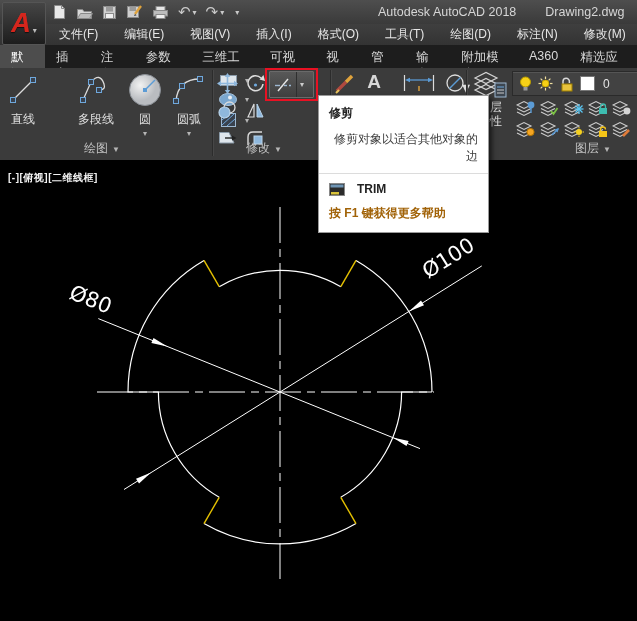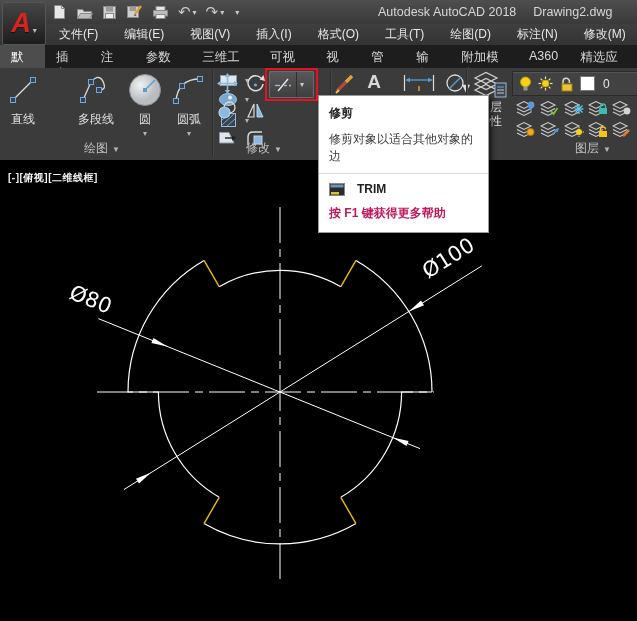--- a/index.html
+++ b/index.html
@@ -17,21 +17,21 @@
         display:flex;align-items:center;justify-content:center;}
   .logo .a{font-size:27px;font-weight:bold;font-style:italic;
            background:linear-gradient(#ff5a4e,#a80f0a);-webkit-background-clip:text;background-clip:text;color:#d5261d;
            text-shadow:0 1px 1px rgba(0,0,0,.6);line-height:1;}
   .logo .dd{color:#bbb;font-size:8px;margin-left:2px;margin-top:14px;}
   .qat{position:absolute;left:52px;top:3px;height:18px;display:flex;align-items:center;gap:9px;z-index:3;}
   .qat .qbtn{display:flex;align-items:center;}
   .qat svg{display:block;}
   .qat .dd{color:#c9c9c9;font-size:8px;margin-left:2px;}
   .qat .uglyph{color:#c9c9c9;font-size:15px;line-height:14px;}
-  .title-text{position:absolute;left:378px;top:5px;display:flex;gap:17px;color:#d6d6d6;font-size:12.5px;z-index:2;}
+  .title-text{position:absolute;left:378px;top:5px;display:flex;gap:29px;color:#d6d6d6;font-size:12.5px;z-index:2;}
   
   .tabbar{position:absolute;left:0;top:45px;width:637px;height:23px;background:#1d1d1d;
           display:flex;align-items:stretch;color:#d8d8d8;font-size:12.5px;}
   .tab{padding:4px 11px 0 11px;cursor:default;}
   .tab.active{background:#4d4d4d;color:#fff;}
   
   .ribbon{position:absolute;left:0;top:68px;width:637px;height:92px;background:#3b3b3b;
           border-bottom:1px solid #1c1c1c;color:#ddd;}
   .vsep{position:absolute;top:2px;height:86px;width:1px;background:#2c2c2c;border-right:1px solid #474747;}
   .plabel{position:absolute;bottom:3px;font-size:12px;color:#c2c2c2;white-space:nowrap;margin-top:44px;}
@@ -58,24 +58,24 @@
   .layerstate .zero{color:#e6e6e6;font-size:12px;margin-left:2px;}
   .lgrid{position:absolute;left:514px;top:30px;width:122px;display:grid;
          grid-template-columns:repeat(5,24px);grid-auto-rows:21px;align-items:center;justify-items:center;}
   .lpbtn{position:absolute;left:468px;top:2px;width:44px;height:72px;display:flex;flex-direction:column;
          align-items:center;color:#e0e0e0;font-size:12px;}
   .lpbtn .txt{line-height:14px;}
   
   .tooltip{position:absolute;left:278px;top:95px;width:169px;background:#fff;border:1px solid #9a9a9a;
            box-shadow:3px 3px 5px rgba(0,0,0,.6);z-index:20;font-size:12px;color:#333;margin-left:40px;}
   .tt-title{font-weight:bold;margin:9px 10px 0 10px;color:#222;}
-  .tt-desc{margin:9px 10px 8px 10px;color:#3d3d3d;}
+  .tt-desc{margin:9px 10px 8px 10px;color:#3d3d3d;text-align:right;}
   .tt-sep{border-top:1px solid #dcdcdc;margin:0;}
   .tt-cmd{display:flex;align-items:center;gap:12px;margin:8px 10px 0 10px;font-weight:bold;color:#222;}
-  .tt-help{margin:9px 10px 10px 10px;font-weight:bold;color:#be185d;}
+  .tt-help{margin:9px 10px 10px 10px;font-weight:bold;color:#a16207;}
   
   .canvas{position:absolute;left:0;top:160px;width:637px;height:461px;background:#000;}
   .vplabel{position:absolute;left:8px;top:11px;color:#f2f2f2;font-size:10px;font-weight:bold;letter-spacing:.5px;z-index:2;}
   .canvas svg{position:absolute;left:0;top:0;}
 </style>
 </head>
 <body>
 
 <div class="screen">
 

